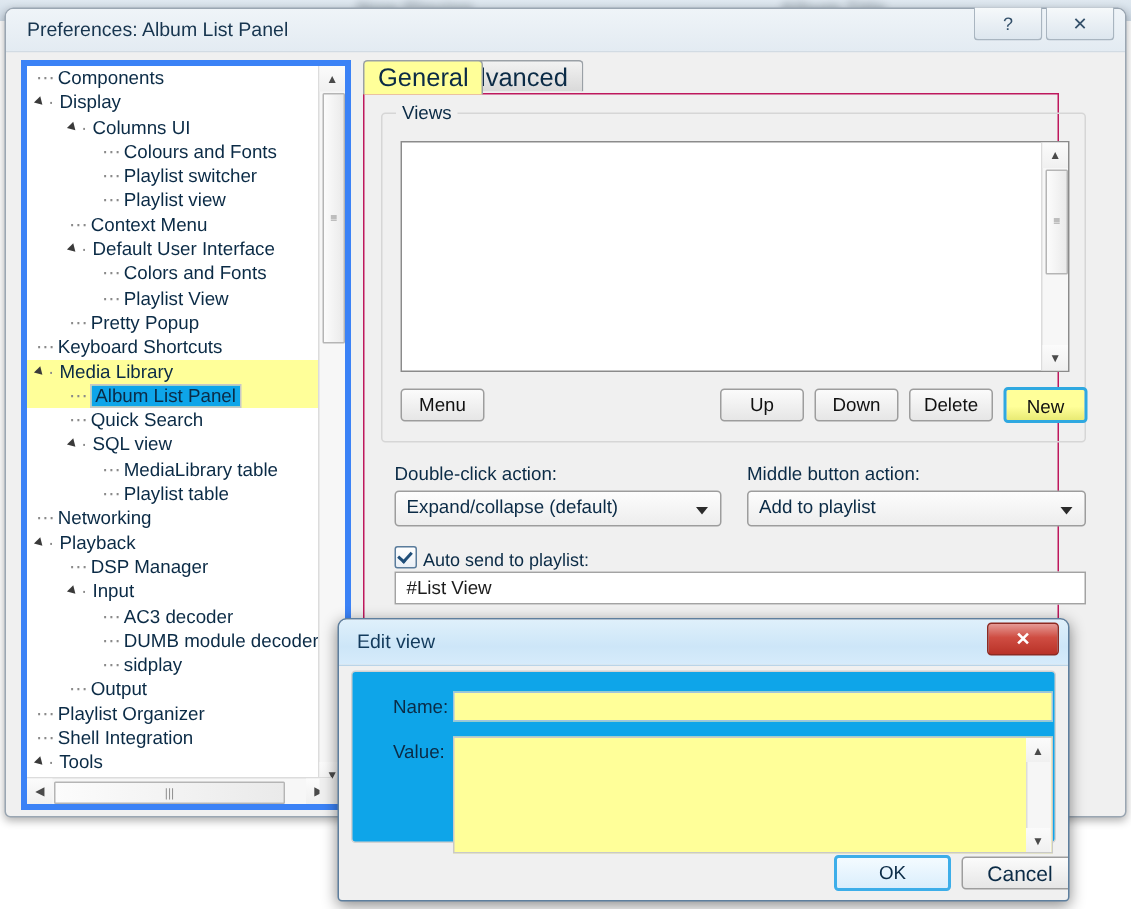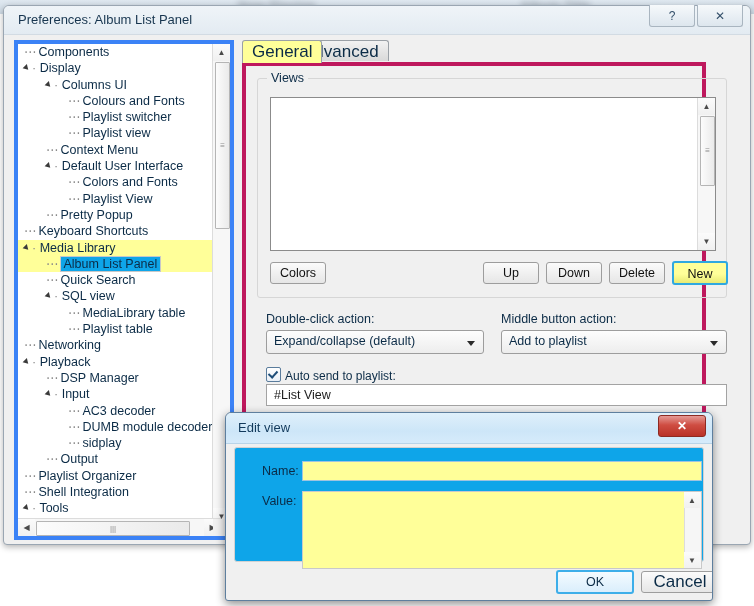--- a/index.html
+++ b/index.html
@@ -130,21 +130,21 @@
     border: 1px solid #9aa0a6; border-bottom: none;
     border-radius: 3px 3px 0 0; box-sizing: border-box; cursor: default;
   }
   .tab.active { left: 0; background: #ffff99; z-index: 3; height: 23px; line-height: 22px; }
   .tab.inactive { left: 51px; background: linear-gradient(#f2f2f2,#d9d9d9); z-index: 2; }
 
   #tab-page {
     position: absolute; left: 0; top: 22px;
     width: 464px; height: 478px;
     background: #f0f0f0;
-    border: 4px solid #be185d;
+    border: 1px solid #be185d;
     box-sizing: border-box;
   }
 
   
   #views-group {
     position: absolute; left: 11px; top: 12px;
     width: 470px; height: 220px;
     border: 1px solid #d6d6d6; border-radius: 3px;
     box-sizing: border-box;
   }
@@ -271,21 +271,21 @@
   #ok-button {
     position: absolute; left: 330px; top: 157px;
     width: 78px; height: 24px; line-height: 21px; text-align: center;
     font-size: 12.5px; border-radius: 3px;
     background: linear-gradient(#f4fbff,#daeefc);
     border: 2px solid #3daee9; box-sizing: border-box; cursor: default;
   }
   #cancel-button {
     position: absolute; left: 415px; top: 158px;
     width: 78px; height: 22px; line-height: 20px; text-align: center;
-    font-size: 17px; border-radius: 3px;
+    font-size: 14px; border-radius: 3px;
     background: linear-gradient(#fbfbfb,#e6e6e6);
     border: 1px solid #9d9d9d; box-sizing: border-box; cursor: default;
   }
 </style>
 </head>
 <body>
 
 <div id="root">
 
   <div class="bg-strip"></div>
@@ -365,21 +365,21 @@
           <div id="views-legend">Views</div>
 
           <div id="views-listbox">
             <div id="views-lb-sb">
               <div class="sb-arrow" style="top:0;left:0">▲</div>
               <div class="sb-thumb" style="top:18px;left:2px;width:13px;height:68px">≡</div>
               <div class="sb-arrow" style="bottom:0;left:0">▼</div>
             </div>
           </div>
 
-          <div class="btn" id="reset-button">Colors</div>
+          <div class="btn" id="reset-button">Menu</div>
           <div class="btn" id="up-button">Up</div>
           <div class="btn" id="down-button">Down</div>
           <div class="btn" id="delete-button">Delete</div>
           <div class="btn" id="new-button">New</div>
         </div>
 
         <div class="field-label" id="dbl-label">Double-click action:</div>
         <div class="combo" id="dbl-combo">
           <span class="ctext">Expand/collapse (default)</span>
           <span class="carrow"></span>

